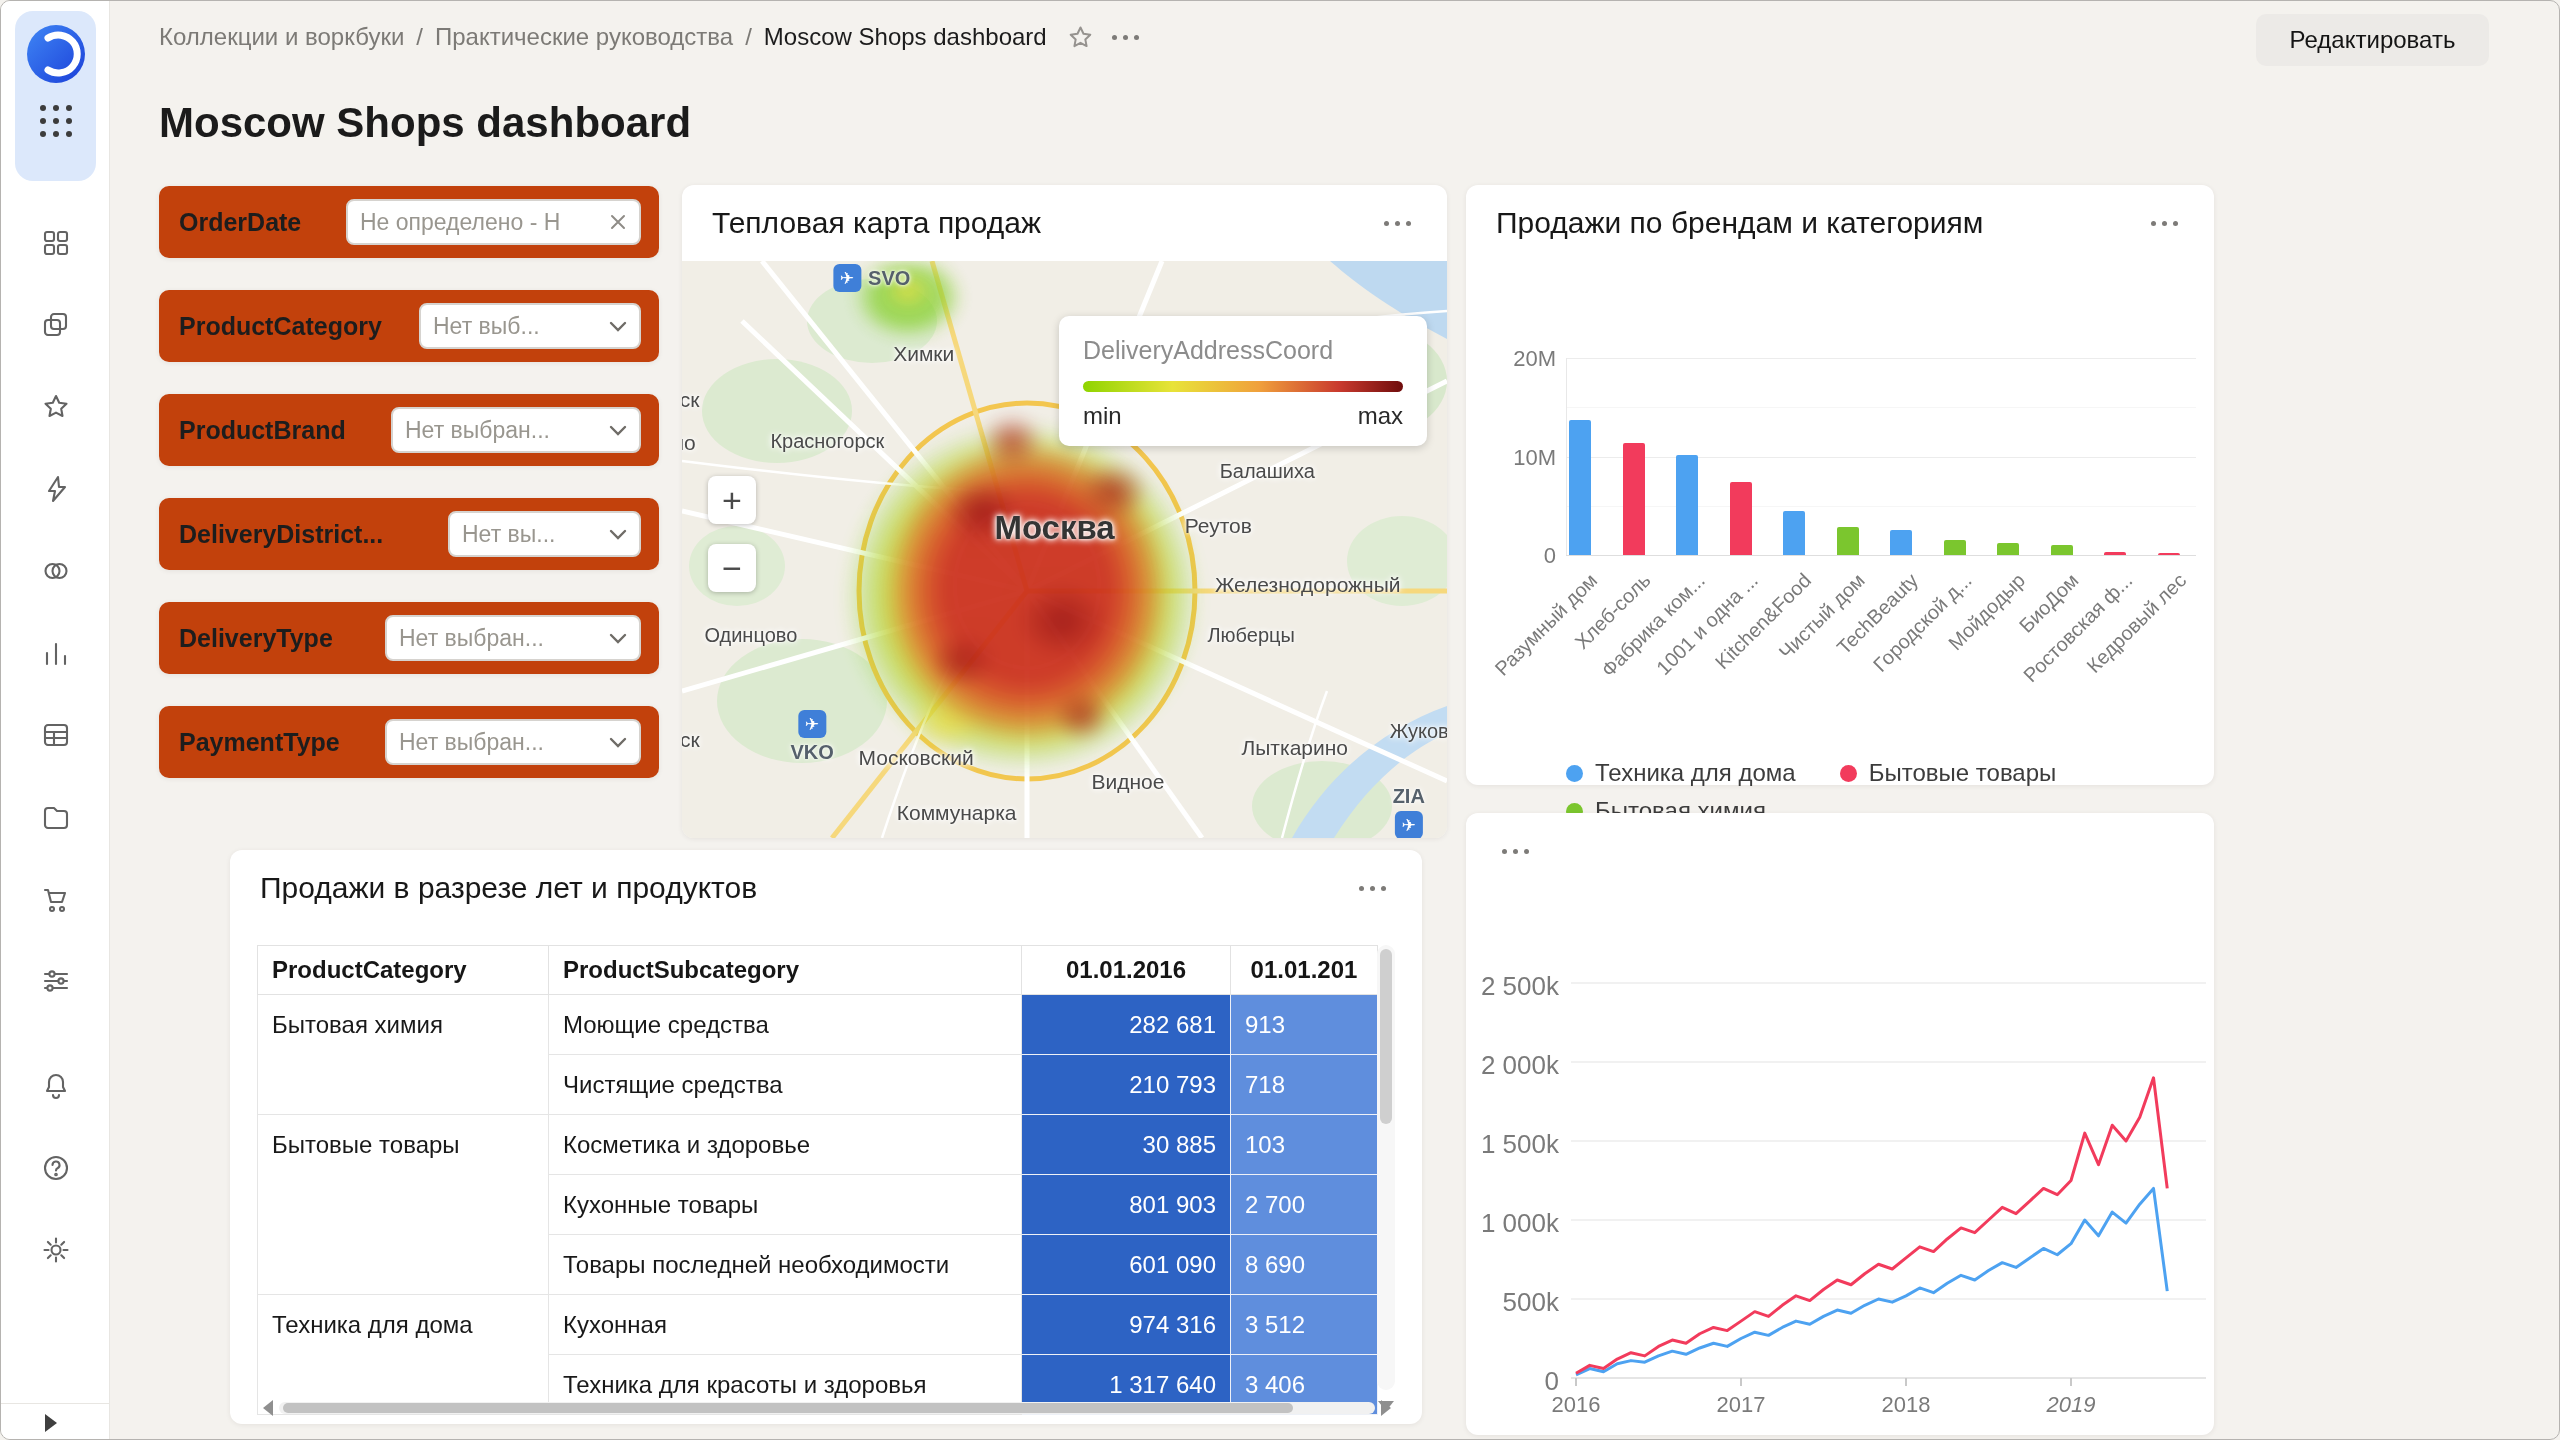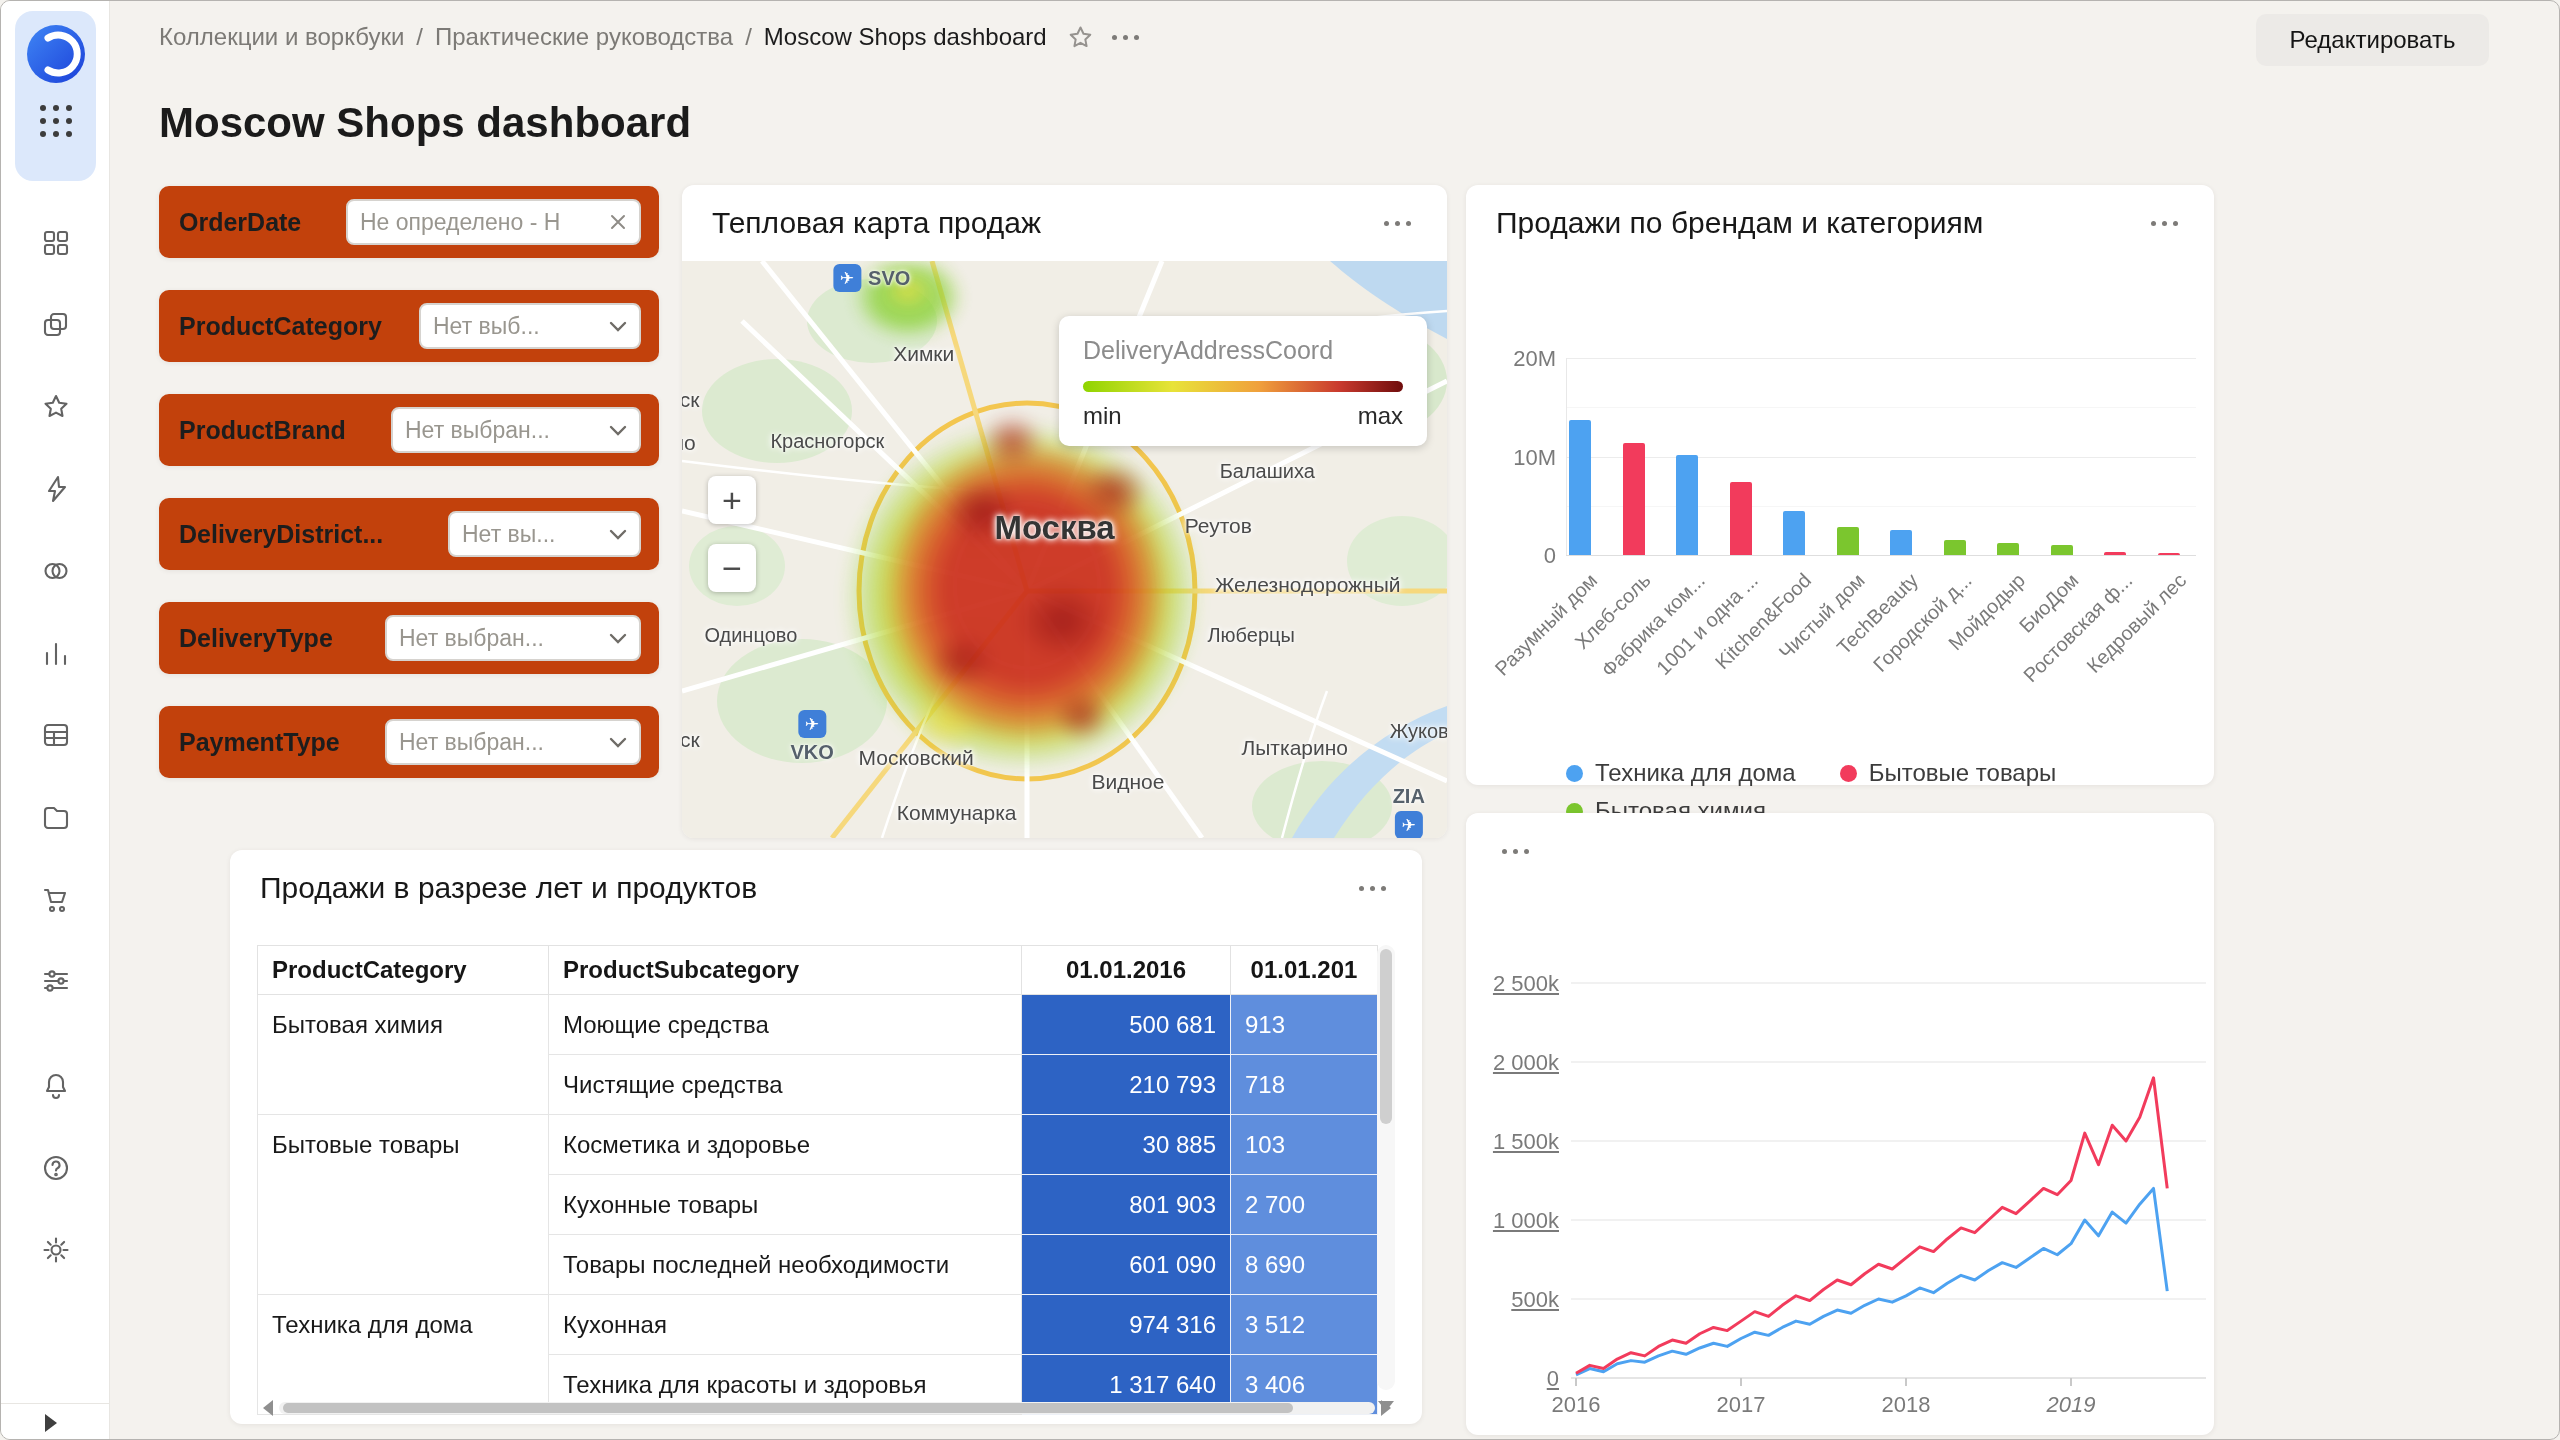--- a/index.html
+++ b/index.html
@@ -112,21 +112,21 @@
   .harrow { width:22px; height:18px; display:flex; align-items:center; justify-content:center; cursor:pointer; }
   .tri-left { width:0; height:0; border-top:8px solid transparent; border-bottom:8px solid transparent; border-right:10px solid #8f8f8f; }
   .tri-right2 { width:0; height:0; border-top:8px solid transparent; border-bottom:8px solid transparent; border-left:10px solid #8f8f8f; }
   .htrack { flex:1; height:12px; background:#f1f1f1; border-radius:6px; position:relative; }
   .hthumb { position:absolute; left:4px; top:1px; height:10px; width:1010px; background:#c2c2c2; border-radius:5px; cursor:pointer; }
 
   
   #line-panel { left:1465px; top:812px; width:748px; height:622px; }
   .line-region { position:absolute; left:0; top:76px; right:0; bottom:0; }
   #line-svg { position:absolute; left:0; top:0; }
-  #line-ylabels span { position:absolute; left:5px; width:88px; text-align:right; font-size:22px; color:#7a7a7a;text-decoration:underline; }
+  #line-ylabels span { position:absolute; left:5px; width:88px; text-align:right; font-size:26px; color:#7a7a7a; }
   #line-xlabels span { position:absolute; width:90px; text-align:center; font-size:22px; color:#7a7a7a; }
 </style>
 </head>
 <body>
 
 <div class="stage">
 
   <aside class="sidebar">
     <div class="logo-wrap">
       <div class="logo-circle">
@@ -511,21 +511,21 @@
           <th>ProductCategory</th>
           <th>ProductSubcategory</th>
           <th class="num-h">01.01.2016</th>
           <th class="num-h">01.01.201</th>
         </tr>
       </thead>
       <tbody id="sales-tbody">
           <tr>
             <td class="cat" rowspan="2">Бытовая химия</td>
             <td class="sub">Моющие средства</td>
-            <td class="num dark">500 681</td>
+            <td class="num dark">282 681</td>
             <td class="num light">913</td>
           </tr>
           <tr>
             <td class="sub">Чистящие средства</td>
             <td class="num dark">210 793</td>
             <td class="num light">718</td>
           </tr>
           <tr>
             <td class="cat" rowspan="3">Бытовые товары</td>
             <td class="sub">Косметика и здоровье</td>

